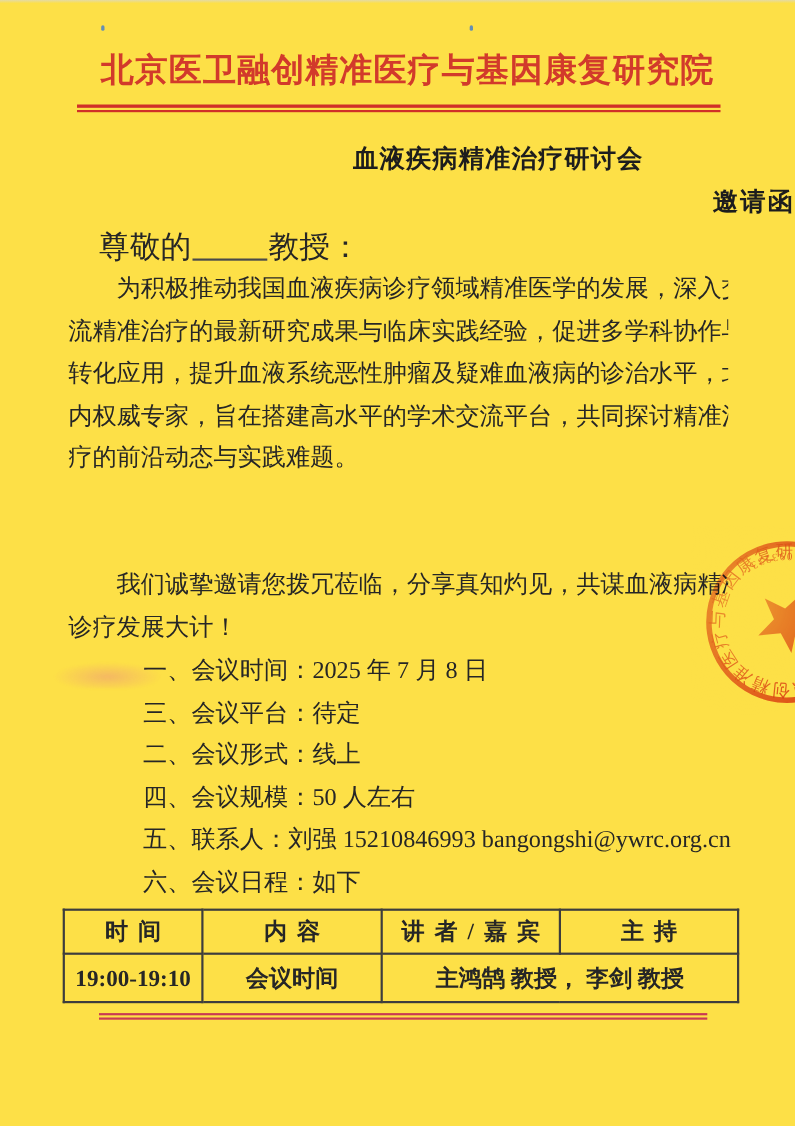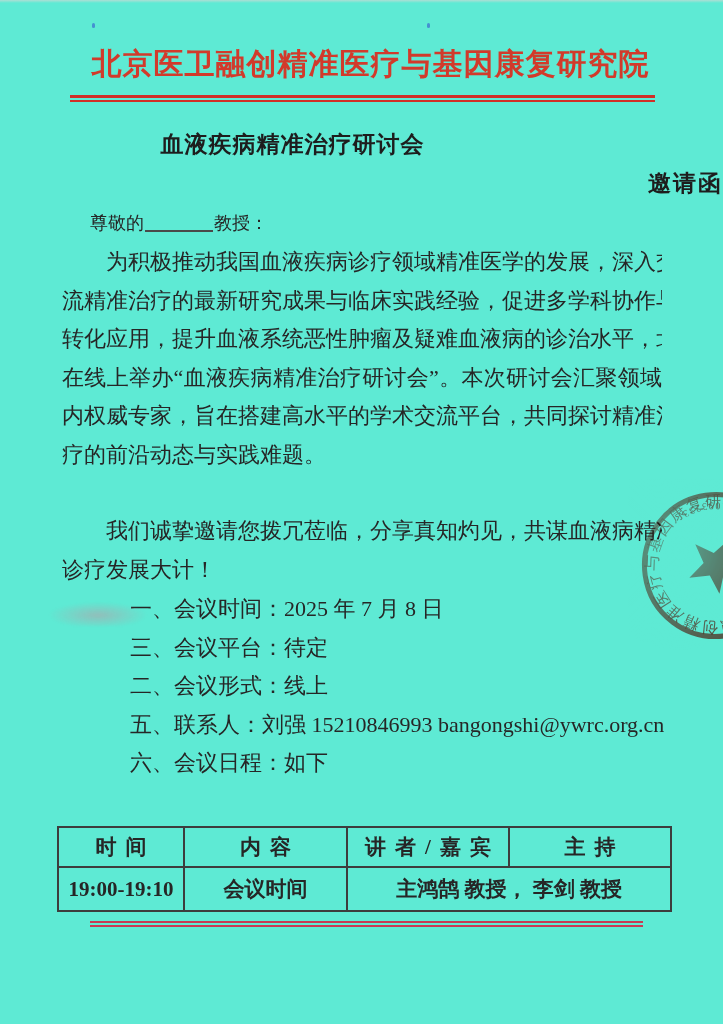--- a/index.html
+++ b/index.html
@@ -1,42 +1,42 @@
 <!DOCTYPE html>
 <html><head>
 <meta charset="utf-8">
 <style>
   html,body{margin:0;padding:0;background:#ffffff;}
   .page{
     position:relative;width:723px;height:1024px;overflow:hidden;
-    background:#5eead4;
+    background:#fde047;
     font-family:"Liberation Serif","DejaVu Serif",serif;
     color:#222;
   }
   .top-edge{position:absolute;left:0;top:0;width:723px;height:3px;
     background:linear-gradient(#d8d8d4,rgba(255,255,255,0));opacity:.65;}
   .speck{position:absolute;width:3px;height:5px;border-radius:2px;background:#3f7ad0;opacity:.8;}
   .speck1{left:92px;top:23px;}
   .speck2{left:427px;top:23px;}
 
   .org-title{
     position:absolute;left:0;top:44px;width:723px;padding-left:18px;box-sizing:border-box;
     text-align:center;font-size:30px;font-weight:700;letter-spacing:1px;
     color:#d23a2b;white-space:nowrap;
   }
   .org-rule{position:absolute;left:70px;top:95px;width:585px;}
   .org-rule .r1{height:2.5px;background:#d02f28;}
   .org-rule .r2{height:1.8px;background:#d02f28;margin-top:2.5px;}
 
-  .doc-title{position:absolute;left:0;top:129px;width:585px;text-align:center;
+  .doc-title{position:absolute;left:0;top:129px;width:585px;text-align:right;
     font-size:23px;font-weight:700;letter-spacing:1px;color:#1d1d1d;}
   .doc-subtitle{position:absolute;left:0;top:168px;width:723px;text-align:right;
     font-size:23px;font-weight:700;letter-spacing:2px;color:#1d1d1d;}
 
-  .salutation{position:absolute;left:90px;top:204px;font-size:18px;line-height:38.5px;color:#262626;}
+  .salutation{position:absolute;left:90px;top:204px;font-size:28px;line-height:38.5px;color:#262626;}
   .blank{display:inline-block;width:68px;height:1em;border-bottom:2px solid #4a4a4a;
     transform:translateY(3px);margin:0 1px;}
 
   .para{position:absolute;left:62px;width:600px;}
   .para1{top:243px;}
   .para2{top:512px;}
   .line{font-size:22px;line-height:38.5px;height:38.5px;color:#262626;
     text-align:justify;text-align-last:justify;overflow:hidden;white-space:nowrap;}
   .line.ind{padding-left:44px;}
   .line.end{text-align:left;text-align-last:left;white-space:normal;}
@@ -85,34 +85,34 @@
   <div class="doc-subtitle">邀请函</div>
 
   <div class="salutation">
     <span>尊敬的</span><span class="blank"></span><span>教授：</span>
   </div>
 
   <div class="para para1">
     <div class="line ind">为积极推动我国血液疾病诊疗领域精准医学的发展，深入交</div>
     <div class="line">流精准治疗的最新研究成果与临床实践经验，促进多学科协作与</div>
     <div class="line">转化应用，提升血液系统恶性肿瘤及疑难血液病的诊治水平，北</div>
-    <div class="line">在线上举办“血液疾病精准治疗研讨会”。本次研讨会汇聚领域</div>
     <div class="line">内权威专家，旨在搭建高水平的学术交流平台，共同探讨精准治</div>
     <div class="line end">疗的前沿动态与实践难题。</div>
   </div>
 
   <div class="para para2">
     <div class="line ind">我们诚挚邀请您拨冗莅临，分享真知灼见，共谋血液病精准</div>
     <div class="line end">诊疗发展大计！</div>
   </div>
 
   <div class="agenda">
     <div class="item">一、会议时间：2025 年 7 月 8 日</div>
     <div class="item">三、会议平台：待定</div>
     <div class="item">二、会议形式：线上</div>
+    <div class="item">四、会议规模：50 人左右</div>
     <div class="item">五、联系人：刘强 15210846993 bangongshi@ywrc.org.cn</div>
     <div class="item">六、会议日程：如下</div>
   </div>
 
   <table class="schedule">
     <colgroup>
       <col style="width:126px">
         <col style="width:163px">
         <col style="width:162px">
         <col style="width:162px">

